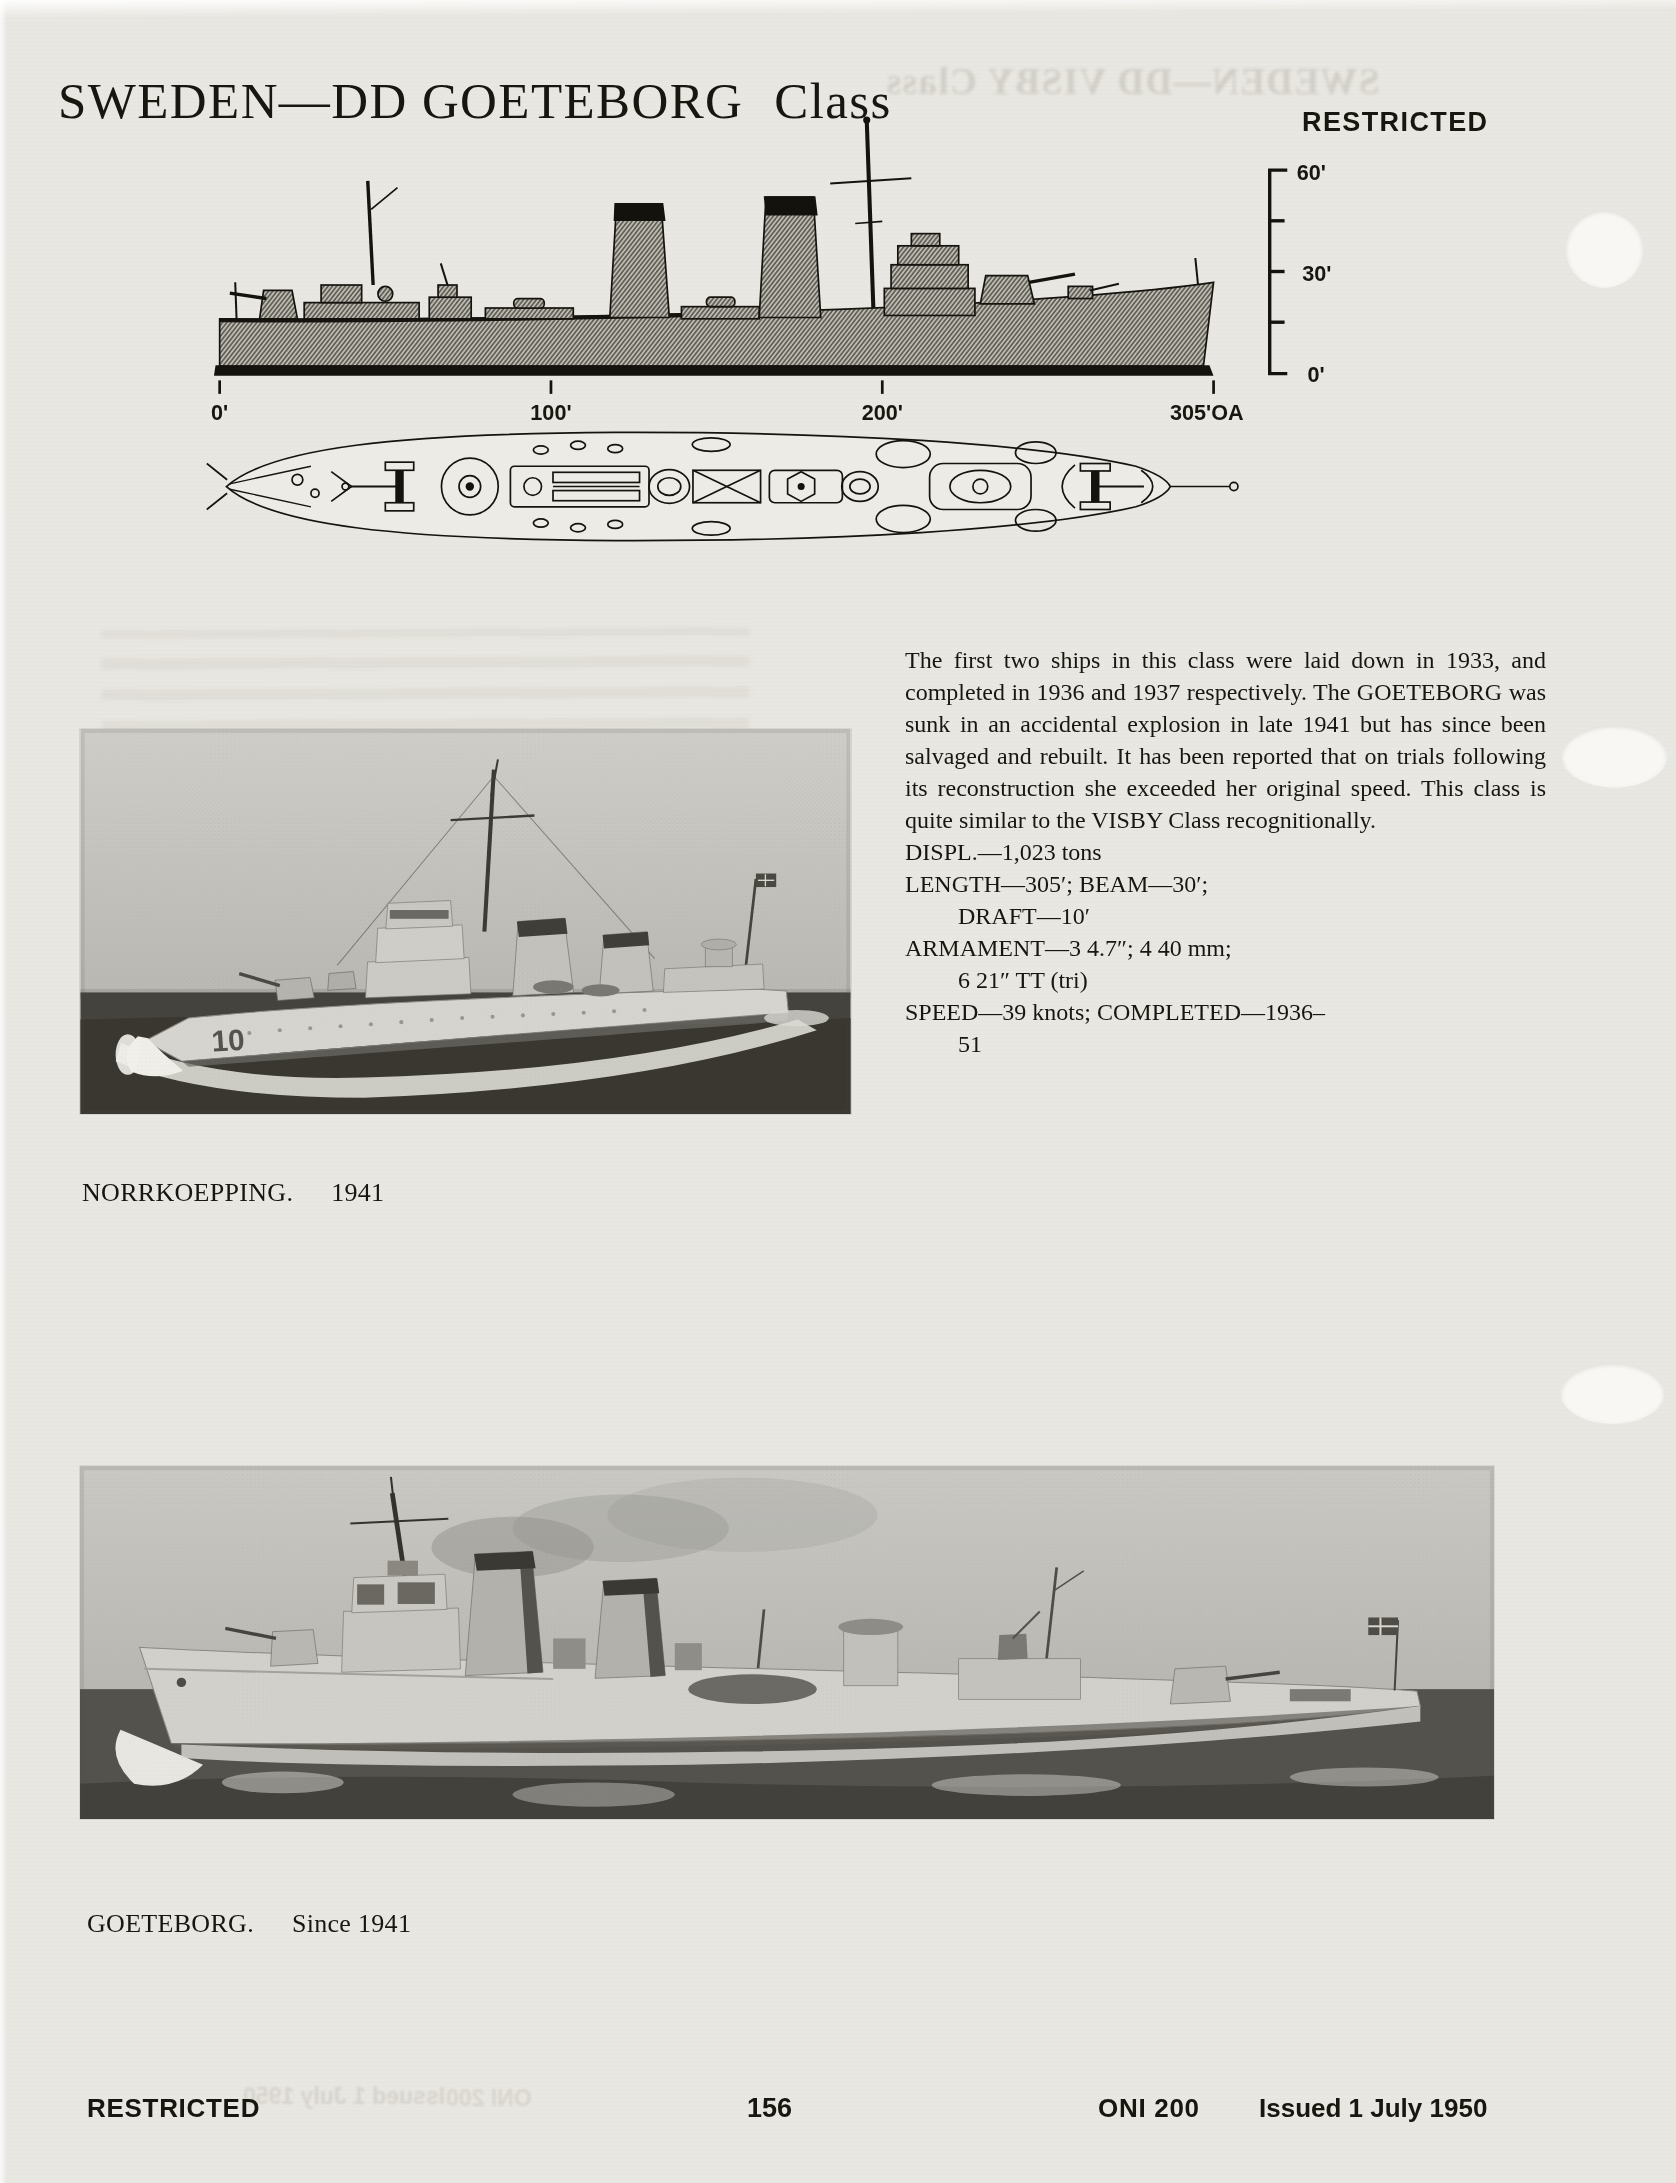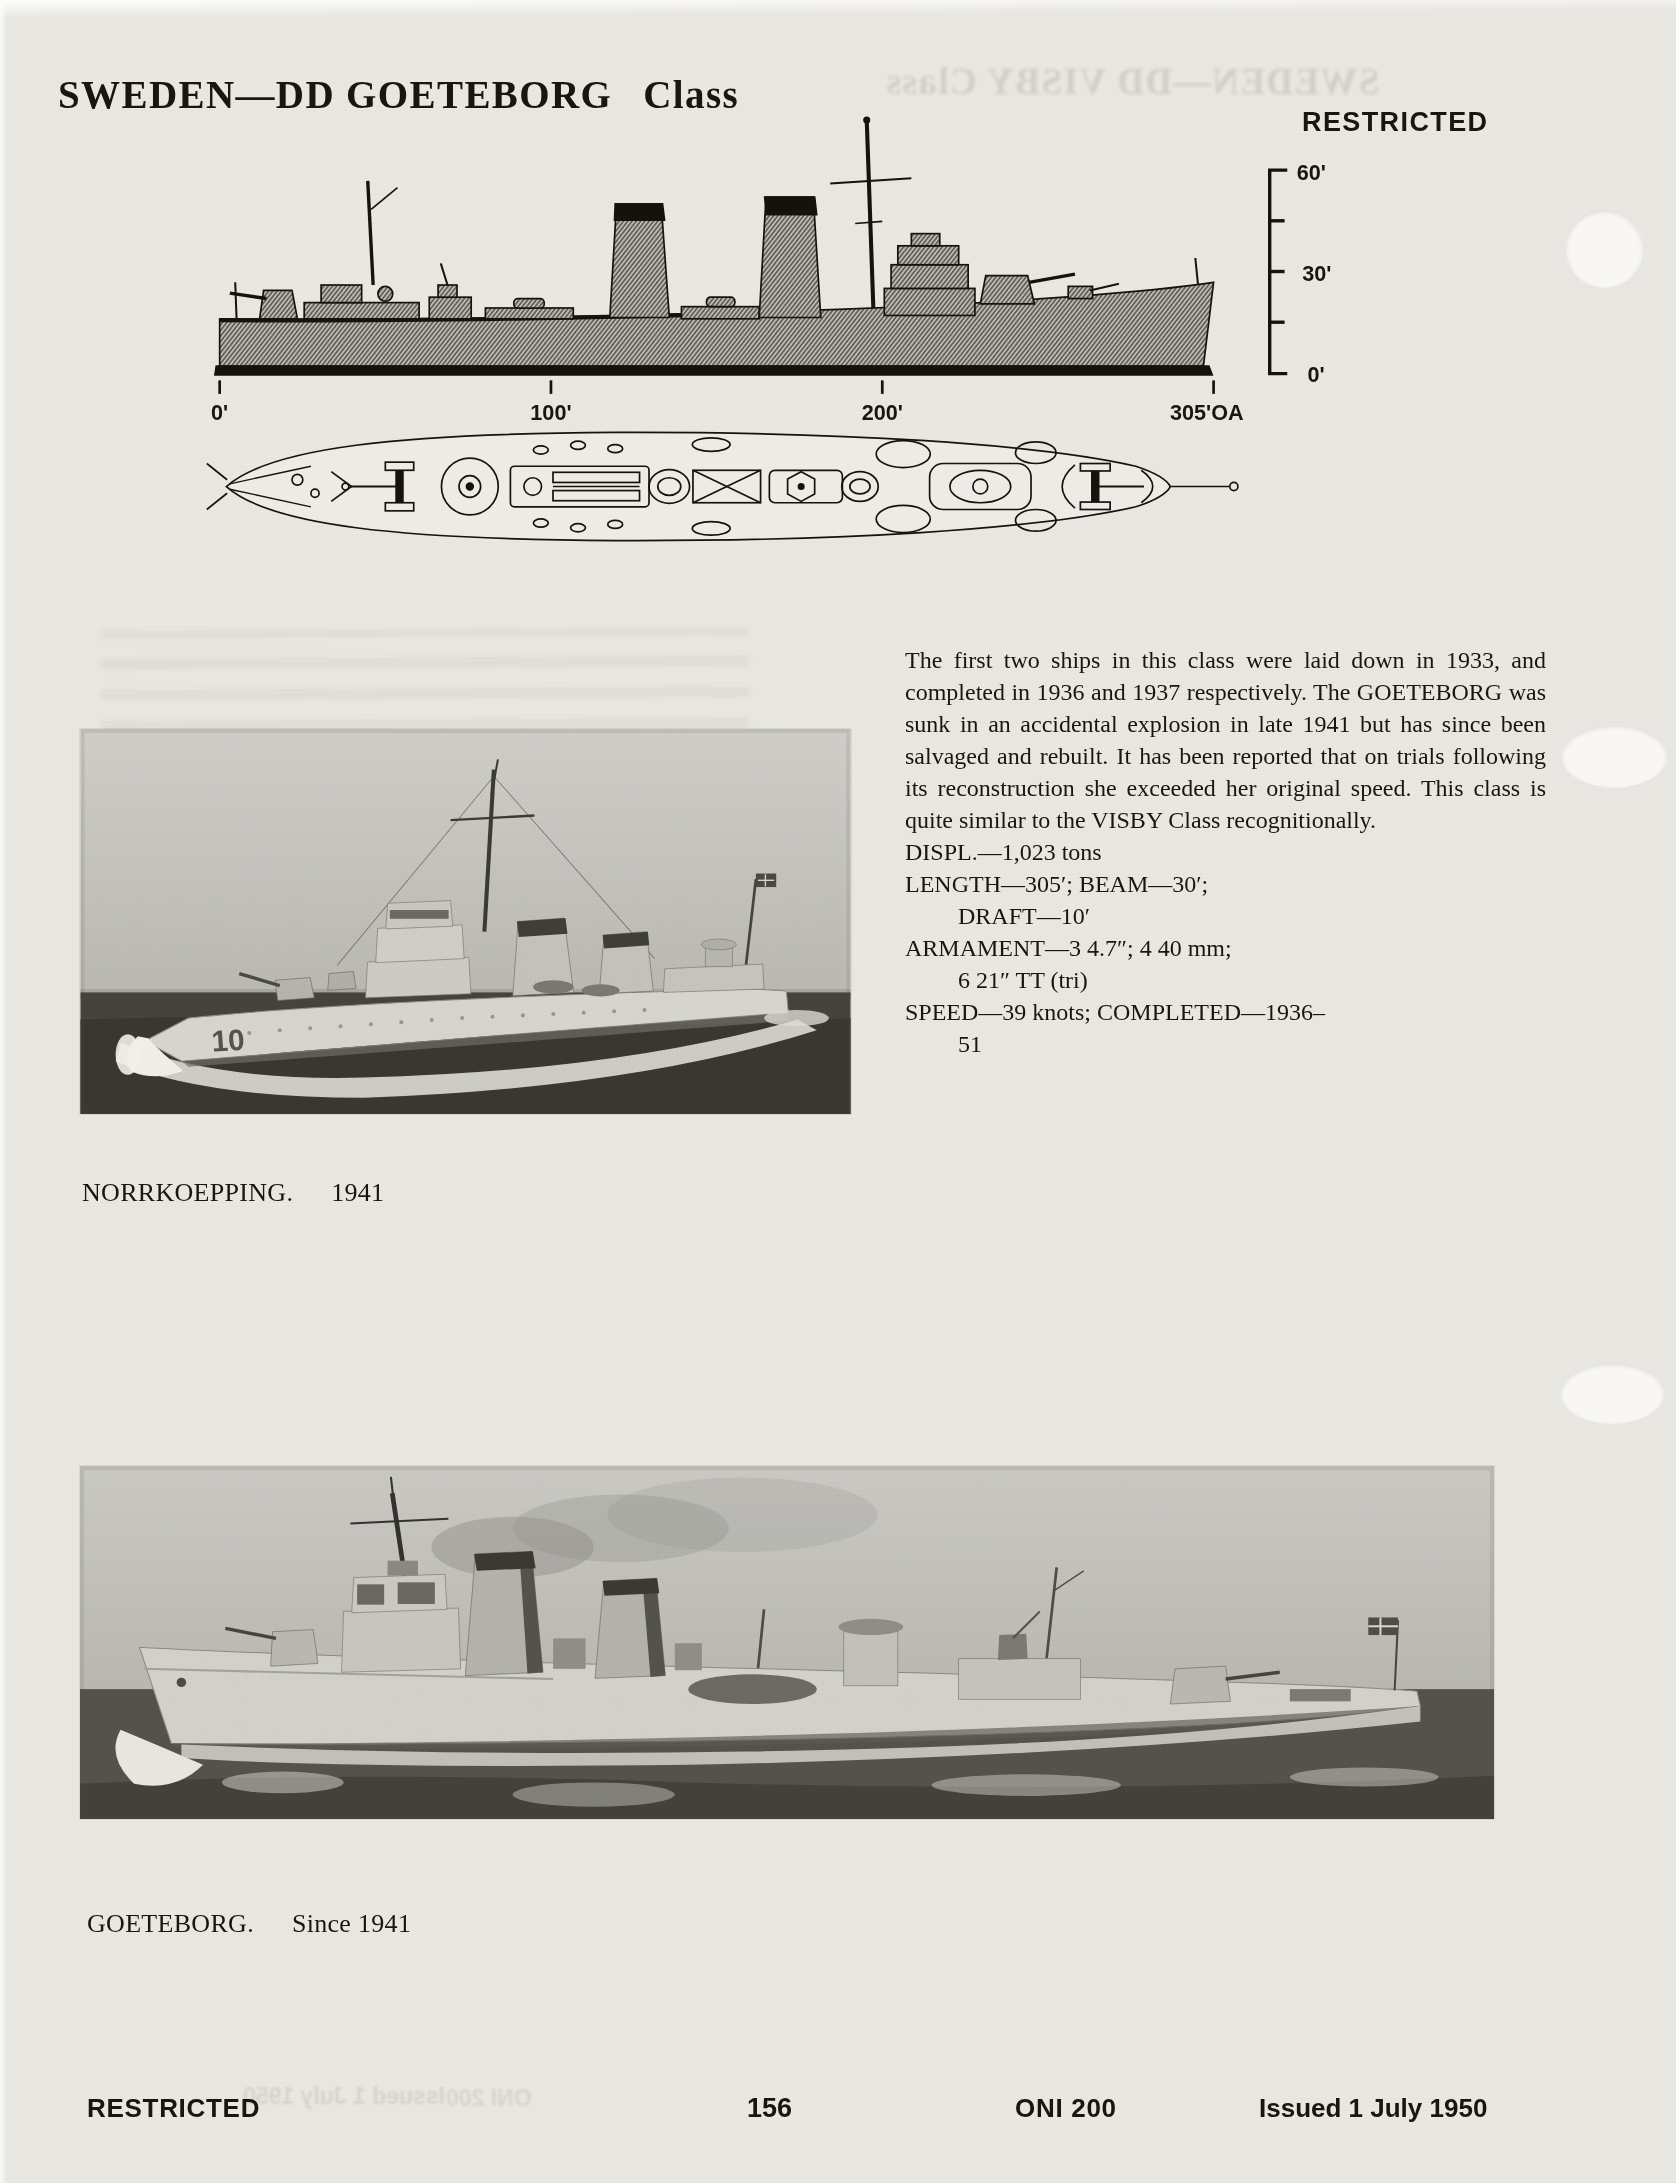--- a/index.html
+++ b/index.html
@@ -11,21 +11,21 @@
     overflow:hidden;
     font-family:"Liberation Serif", serif;
     color:#17160f;
   }
   .scan-top{position:absolute;top:0;left:0;right:0;height:17.6px;
     background:linear-gradient(rgba(255,255,255,.95), rgba(255,255,255,0));
     transform:skewY(-.3deg);transform-origin:left top;}
   .scan-left{position:absolute;top:0;left:0;bottom:0;width:6.8px;
     background:linear-gradient(90deg, rgba(255,255,255,.8), rgba(255,255,255,0));}
 
-  .title{position:absolute;left:58px;top:72px;font-weight:bold;font-size:39px;letter-spacing:1.4px;white-space:nowrap;}
+  .title{position:absolute;left:58px;top:72px;font-weight:normal;font-size:51px;letter-spacing:1.4px;white-space:nowrap;}
   .title .suffix{margin-left:31px;}
   .restricted-top{position:absolute;left:1302px;top:107px;
     font-family:"Liberation Sans", sans-serif;font-weight:bold;font-size:27px;letter-spacing:1.4px;}
 
   .diagram{position:absolute;left:196px;top:101px;width:1190px;height:460px;}
   .scale-text{font-family:"Liberation Sans", sans-serif;font-weight:bold;font-size:32px;fill:#17160f;}
 
   .article{position:absolute;left:905px;top:636px;width:641px;
     font-size:24px;line-height:32px;}
   .article .para{text-align:justify;margin-top:8px;}
@@ -38,21 +38,21 @@
   .photo-2{left:80px;top:1466px;width:1414px;height:353px;}
 
   .caption{position:absolute;font-size:26px;letter-spacing:0.3px;white-space:nowrap;}
   .caption .date{margin-left:38px;}
   .caption-1{left:82px;top:1178px;}
   .caption-2{left:87px;top:1909px;text-align:right;}
 
   .footer-item{position:absolute;top:2093px;font-family:"Liberation Sans", sans-serif;font-weight:bold;white-space:nowrap;}
   .footer-restricted{left:87px;font-size:26px;letter-spacing:0.7px;}
   .footer-page{left:747px;width:88px;font-size:27px;}
-  .footer-pub{left:1015px;font-size:26px;letter-spacing:0.7px;}
+  .footer-pub{left:1098px;font-size:26px;letter-spacing:0.7px;}
   .footer-issued{left:1259px;font-size:26px;}
 
   .hole{position:absolute;border-radius:50%;background:#f8f7f3;
     box-shadow:inset 0 2px 4.7px rgba(0,0,0,.10), 0 0.7px 0 rgba(255,255,255,.65);}
   .hole-1{left:1566px;top:210px;width:77px;height:77px;}
   .hole-2{left:1562px;top:725px;width:105px;height:62px;}
   .hole-3{left:1561px;top:1363px;width:103px;height:60px;}
 
   .ghost{position:absolute;transform:scaleX(-1);filter:blur(1.4px);white-space:nowrap;pointer-events:none;}
   .ghost-title{left:791px;top:60px;width:683px;text-align:center;

